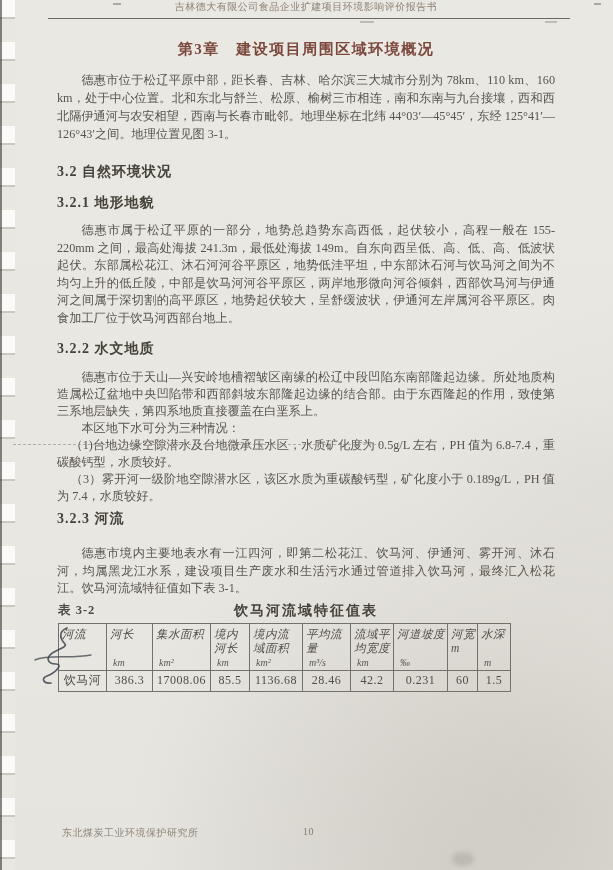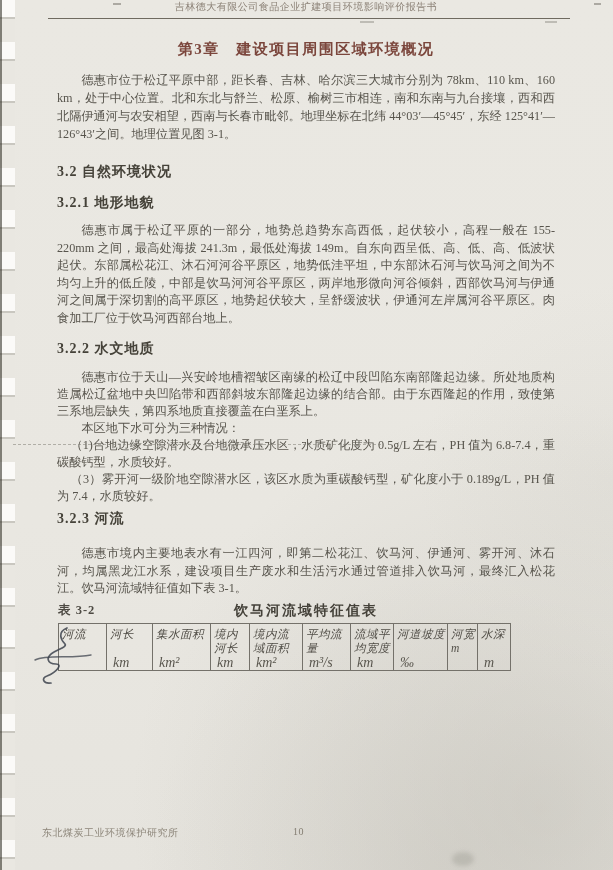--- a/index.html
+++ b/index.html
@@ -72,41 +72,41 @@
   }
   table.river th,table.river td{border:1px solid #74716a;padding:0;}
   table.river th{
     font-weight:normal;vertical-align:top;height:46px;
   }
   .th-inner{
     display:flex;flex-direction:column;justify-content:space-between;
     height:100%;min-height:46px;box-sizing:border-box;padding:3px 2px 2px 3px;font-style:italic;
   }
   .col-name{font-size:11.5px;letter-spacing:.5px;line-height:14px;text-align:left;}
-  .col-unit{font-size:14px;line-height:11px;text-align:left;padding-left:3px;color:#5a574f;}
+  .col-unit{font-size:10px;line-height:11px;text-align:left;padding-left:3px;color:#5a574f;}
   table.river td{
     height:20px;text-align:center;font-size:12px;letter-spacing:.5px;
   }
   
   .artifact-line{
     position:absolute;left:13px;top:444px;width:368px;height:0;
     border-top:1px dashed rgba(130,127,118,.55);
   }
   .ink-mark{position:absolute;left:33px;top:626px;}
   .speck{position:absolute;background:rgba(110,106,98,.5);}
   .sp1{left:113px;top:3px;width:8px;height:2px;}
   .sp2{left:360px;top:21px;width:14px;height:2px;background:rgba(110,106,98,.35);}
   .sp3{left:545px;top:21px;width:12px;height:2px;background:rgba(110,106,98,.35);}
   .sp4{left:594px;top:3px;width:7px;height:2px;}
   .smudge{
     position:absolute;left:452px;top:852px;width:22px;height:14px;border-radius:50%;
     background:rgba(140,138,128,.30);filter:blur(2px);
   }
   .page-footer{
-    position:absolute;left:42px;right:58px;top:826px;font-size:10px;
+    position:absolute;left:62px;right:58px;top:826px;font-size:10px;
     color:#8c8579;letter-spacing:.5px;text-decoration:underline;
   }
   .footer-org{float:left;}
   .footer-page{
     position:absolute;left:50%;transform:translateX(-50%);color:#847e72;
   }
 </style>
 </head>
 <body>
 
@@ -216,20 +216,32 @@
                 <div class="col-unit"></div>
               </div>
             </th>
         <th>
           <div class="th-inner">
                 <div class="col-name">水深</div>
                 <div class="col-unit">m</div>
               </div>
             </th>
       </tr>
+      <tr>
+        <td>饮马河</td>
+        <td>386.3</td>
+        <td>17008.06</td>
+        <td>85.5</td>
+        <td>1136.68</td>
+        <td>28.46</td>
+        <td>42.2</td>
+        <td>0.231</td>
+        <td>60</td>
+        <td>1.5</td>
+      </tr>
     </tbody>
       </table>
 
   </div>
 
   <div class="artifact-line"></div>
 
   <svg class="ink-mark" width="60" height="62" viewBox="0 0 60 62">
     <path d="M34,2 C24,6 28,14 32,18 C34,21 26,23 21,26 C12,31 14,38 23,38 C30,38 24,46 14,50 C8,52 10,58 18,57" fill="none" stroke="#3d434e" stroke-width="1.7" stroke-linecap="round" opacity="0.85"></path>
     <path d="M2,34 C14,28 38,33 58,29" fill="none" stroke="#3d434e" stroke-width="1.5" stroke-linecap="round" opacity="0.75"></path>

